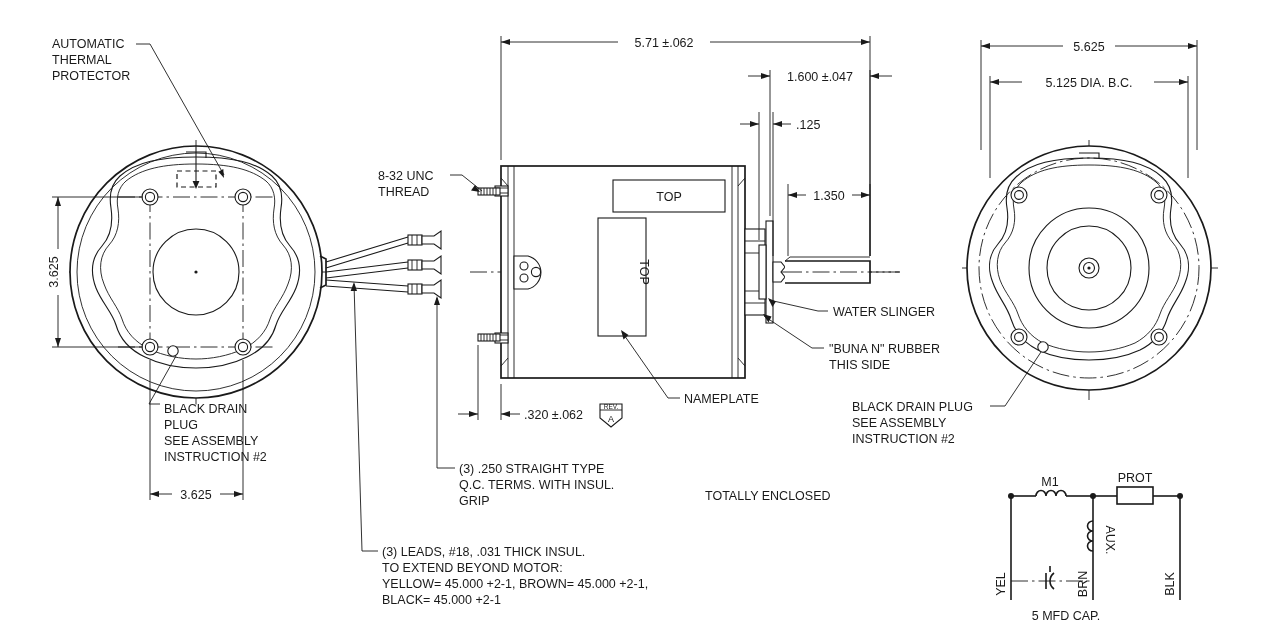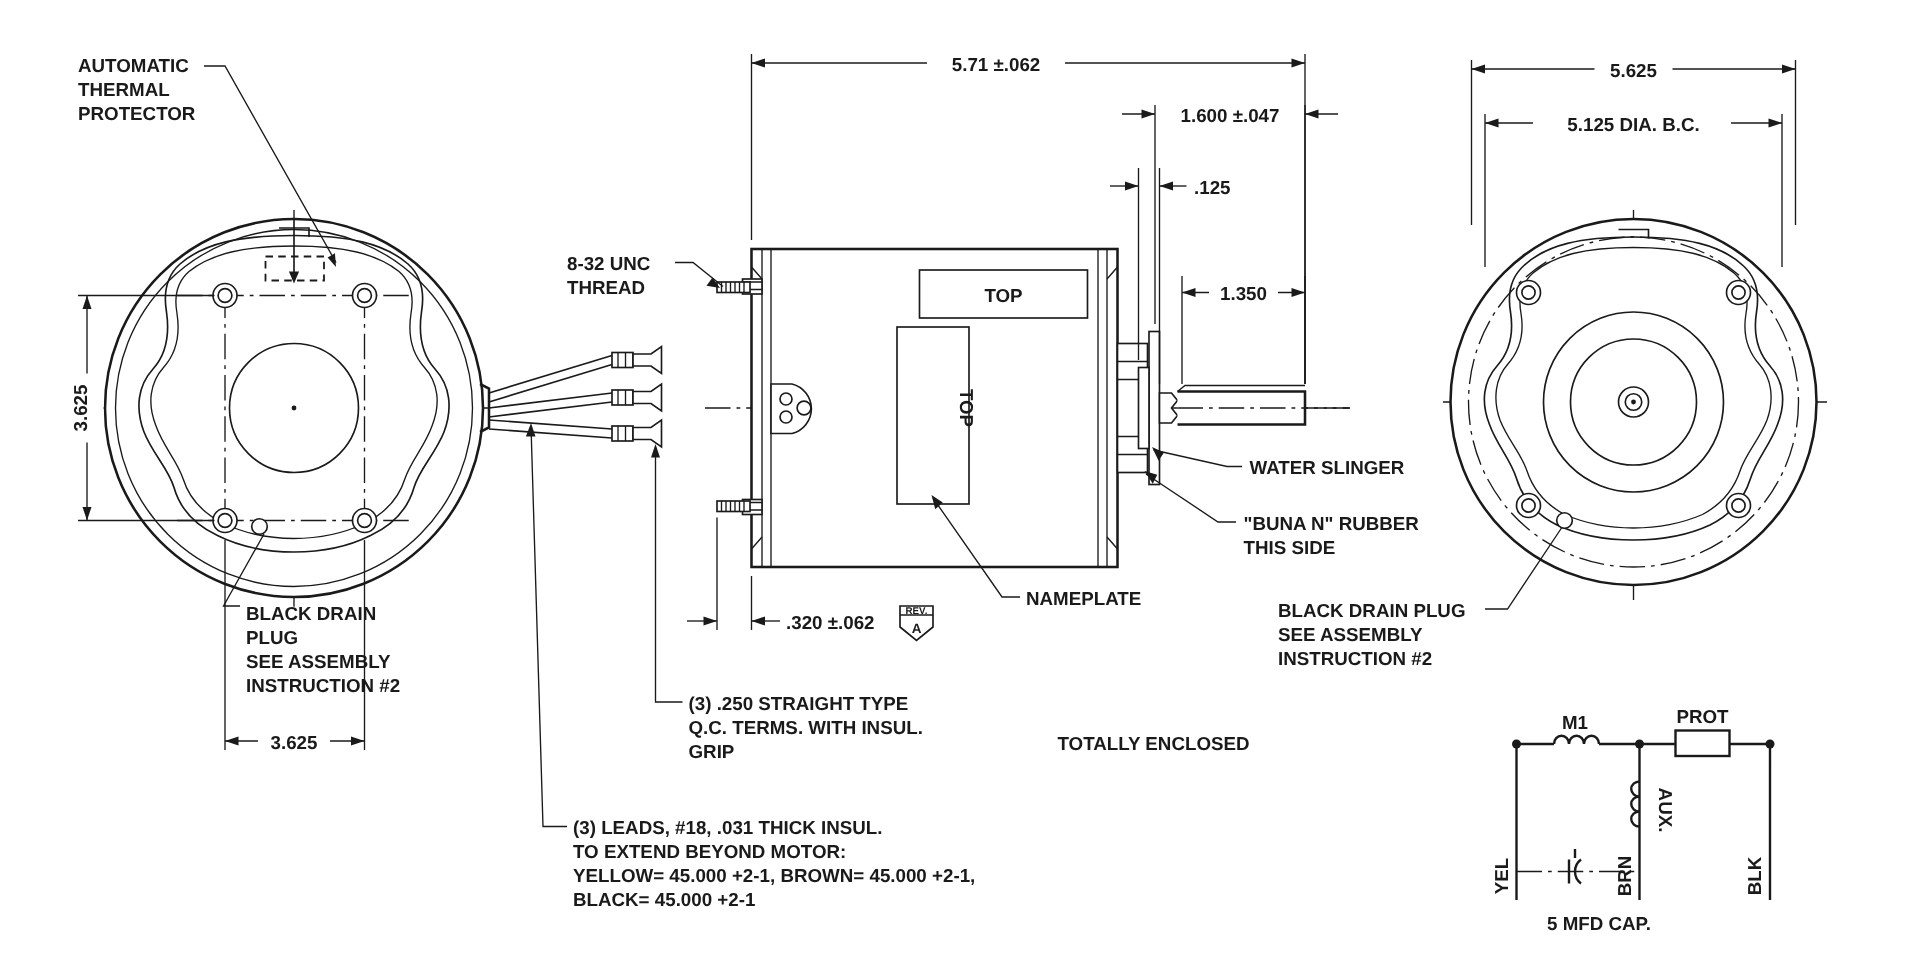--- a/index.html
+++ b/index.html
@@ -1,18 +1,18 @@
 <!DOCTYPE html>
 <html><head>
 <meta charset="utf-8">
 <style>
   html,body{margin:0;padding:0;background:#ffffff;}
   body{width:1280px;height:639px;overflow:hidden;
        font-family:"Liberation Sans",sans-serif;color:#1a1a1a;}
-  #sheet{position:relative;width:1280px;height:639px;background:#ffffff;font-weight:bold;}
+  #sheet{position:relative;width:1280px;height:639px;background:#ffffff;}
   svg{display:block;}
   .t{font-family:"Liberation Sans",sans-serif;font-size:12.5px;fill:#1a1a1a;}
   .t-dim{font-size:12.5px;}
   .t-small{font-size:9px;}
   .t-tiny{font-size:6.5px;}
   .ln{stroke:#1a1a1a;fill:none;stroke-width:1.1;}
   .ln-th{stroke:#1a1a1a;fill:none;stroke-width:1.7;}
   .ln-thin{stroke:#1a1a1a;fill:none;stroke-width:0.9;}
   .ln-lead{stroke:#1a1a1a;fill:none;stroke-width:0.9;}
   .ctr{stroke:#1a1a1a;fill:none;stroke-width:0.9;

